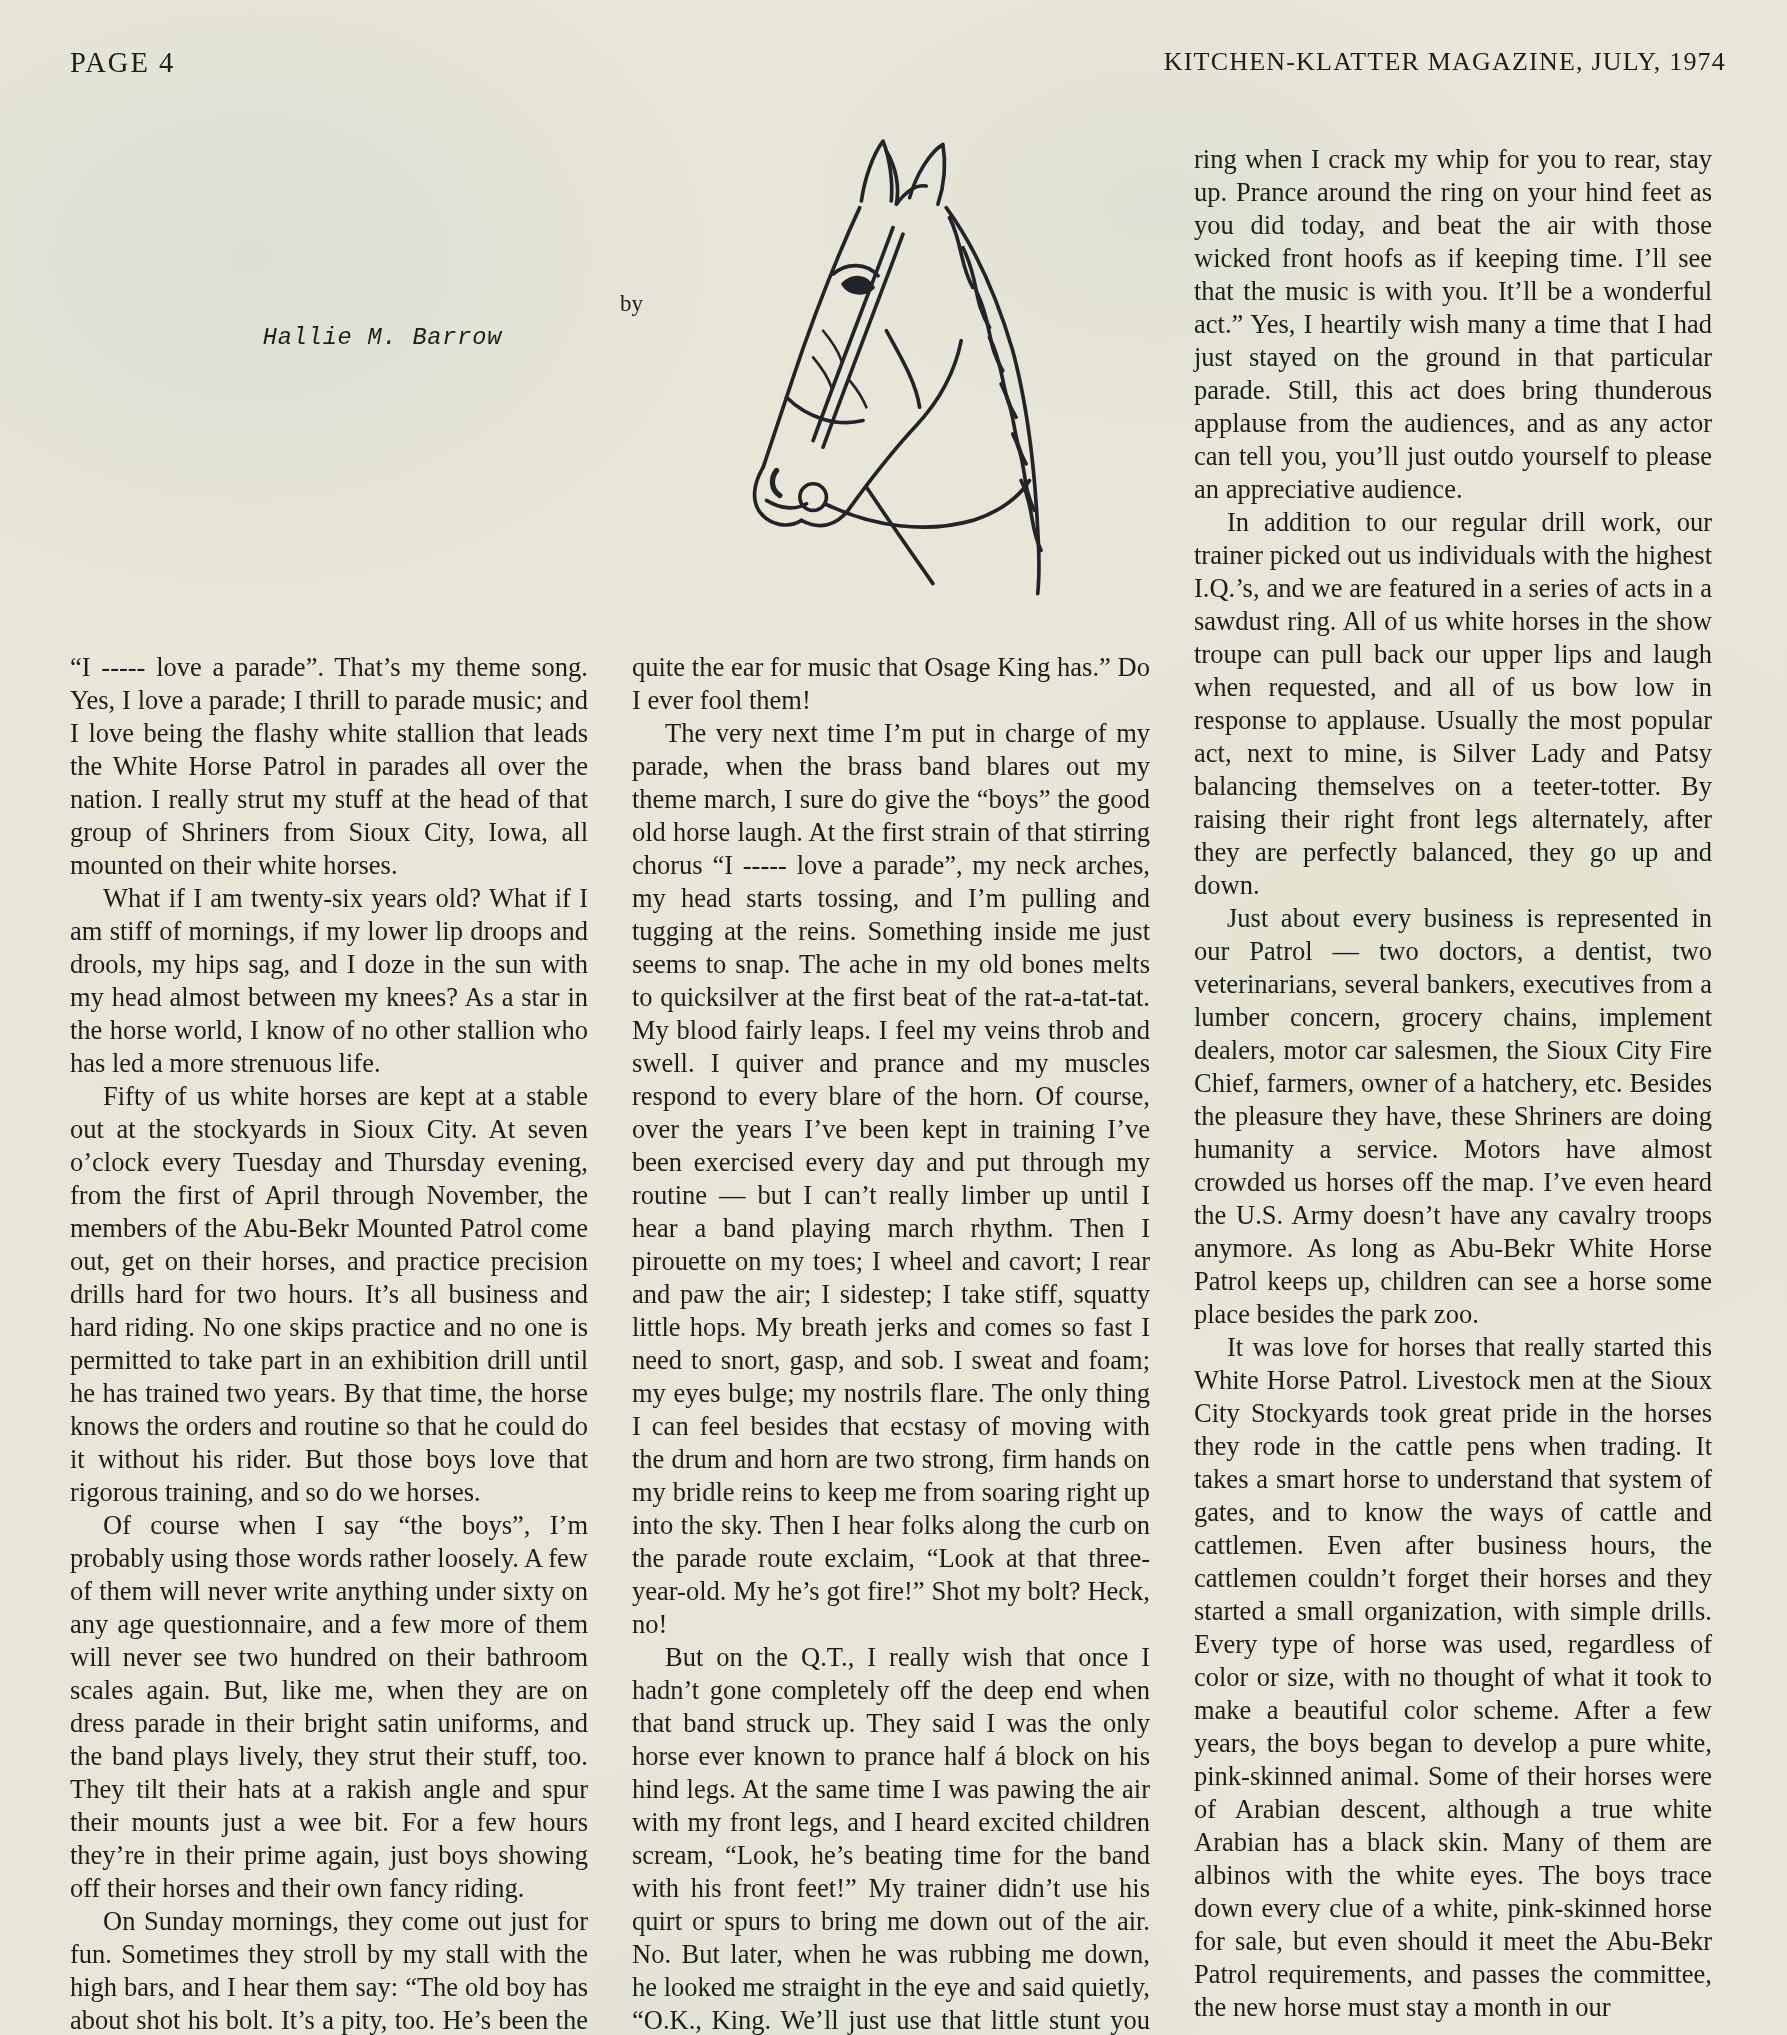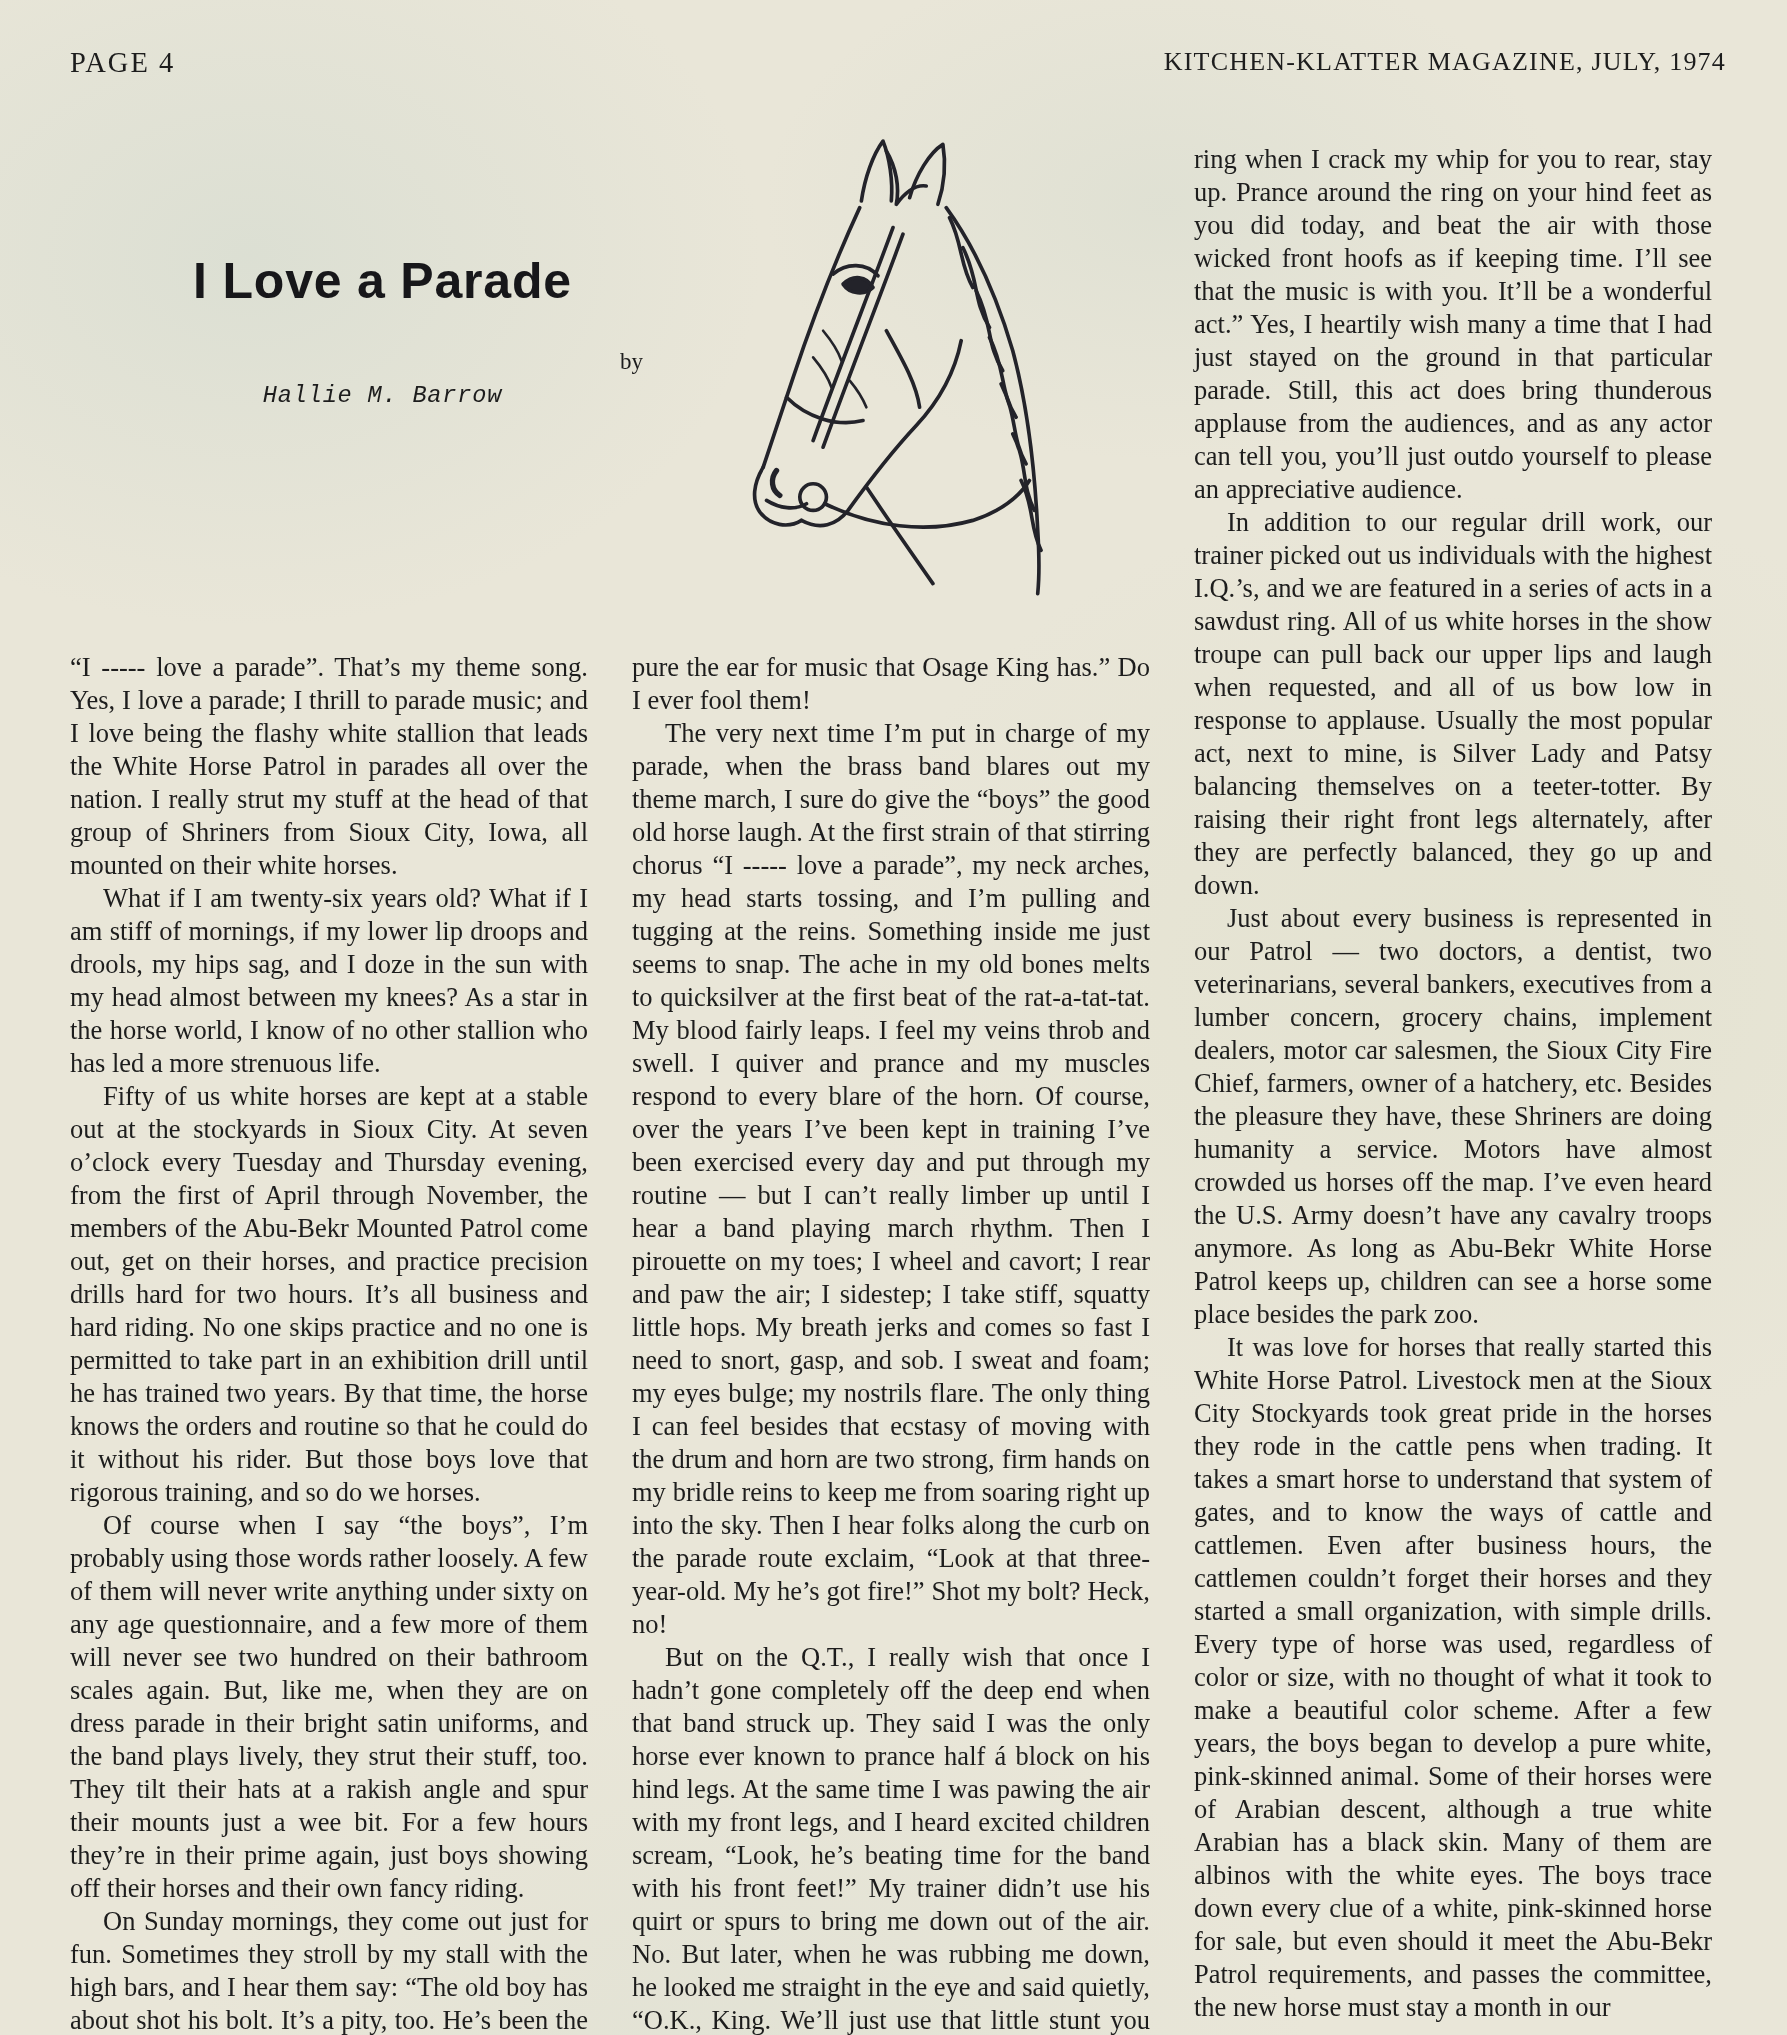--- a/index.html
+++ b/index.html
@@ -78,21 +78,20 @@
 <body>
 
 <header>
   <div class="running-head-left">PAGE 4</div>
   <div class="running-head-right">KITCHEN-KLATTER MAGAZINE, JULY, 1974</div>
 </header>
 
 <main>
 
   <section class="title-block">
-    <h1 class="article-title">I Love a Parade</h1>
     <div class="byline-label">by</div>
     <div class="author">Hallie M. Barrow</div>
   </section>
 
   <svg class="illustration" viewBox="0 0 220 280" xmlns="http://www.w3.org/2000/svg" aria-hidden="true">
     <g stroke="#23232a" stroke-width="2.2" fill="none" stroke-linecap="round" stroke-linejoin="round">
 
       <path d="M97,42 C99,28 104,14 110,6 C114,16 116,30 115,42"></path>
       <path d="M126,40 C130,26 138,13 146,8 C148,20 147,32 143,44"></path>
 
@@ -138,21 +137,21 @@
 
   <div class="col" id="col1">
     <p class="flush">“I ----- love a parade”. That’s my theme song. Yes, I love a parade; I thrill to parade music; and I love being the flashy white stallion that leads the White Horse Patrol in parades all over the nation. I really strut my stuff at the head of that group of Shriners from Sioux City, Iowa, all mounted on their white horses.</p>
     <p>What if I am twenty-six years old? What if I am stiff of mornings, if my lower lip droops and drools, my hips sag, and I doze in the sun with my head almost between my knees? As a star in the horse world, I know of no other stallion who has led a more strenuous life.</p>
     <p>Fifty of us white horses are kept at a stable out at the stockyards in Sioux City. At seven o’clock every Tuesday and Thursday evening, from the first of April through November, the members of the Abu-Bekr Mounted Patrol come out, get on their horses, and practice precision drills hard for two hours. It’s all business and hard riding. No one skips practice and no one is permitted to take part in an exhibition drill until he has trained two years. By that time, the horse knows the orders and routine so that he could do it without his rider. But those boys love that rigorous training, and so do we horses.</p>
     <p>Of course when I say “the boys”, I’m probably using those words rather loosely. A few of them will never write anything under sixty on any age questionnaire, and a few more of them will never see two hundred on their bathroom scales again. But, like me, when they are on dress parade in their bright satin uniforms, and the band plays lively, they strut their stuff, too. They tilt their hats at a rakish angle and spur their mounts just a wee bit. For a few hours they’re in their prime again, just boys showing off their horses and their own fancy riding.</p>
     <p>On Sunday mornings, they come out just for fun. Sometimes they stroll by my stall with the high bars, and I hear them say: “The old boy has about shot his bolt. It’s a pity, too. He’s been the classiest white stallion ever known to head a parade. Don’t suppose we’ll ever have another lead horse who has</p>
   </div>
 
   <div class="col" id="col2">
-    <p class="flush">pure the ear for music that Osage King has.” Do I ever fool them!</p>
+    <p class="flush">quite the ear for music that Osage King has.” Do I ever fool them!</p>
     <p>The very next time I’m put in charge of my parade, when the brass band blares out my theme march, I sure do give the “boys” the good old horse laugh. At the first strain of that stirring chorus “I ----- love a parade”, my neck arches, my head starts tossing, and I’m pulling and tugging at the reins. Something inside me just seems to snap. The ache in my old bones melts to quicksilver at the first beat of the rat-a-tat-tat. My blood fairly leaps. I feel my veins throb and swell. I quiver and prance and my muscles respond to every blare of the horn. Of course, over the years I’ve been kept in training I’ve been exercised every day and put through my routine — but I can’t really limber up until I hear a band playing march rhythm. Then I pirouette on my toes; I wheel and cavort; I rear and paw the air; I sidestep; I take stiff, squatty little hops. My breath jerks and comes so fast I need to snort, gasp, and sob. I sweat and foam; my eyes bulge; my nostrils flare. The only thing I can feel besides that ecstasy of moving with the drum and horn are two strong, firm hands on my bridle reins to keep me from soaring right up into the sky. Then I hear folks along the curb on the parade route exclaim, “Look at that three-year-old. My he’s got fire!” Shot my bolt? Heck, no!</p>
     <p>But on the Q.T., I really wish that once I hadn’t gone completely off the deep end when that band struck up. They said I was the only horse ever known to prance half á block on his hind legs. At the same time I was pawing the air with my front legs, and I heard excited children scream, “Look, he’s beating time for the band with his front feet!” My trainer didn’t use his quirt or spurs to bring me down out of the air. No. But later, when he was rubbing me down, he looked me straight in the eye and said quietly, “O.K., King. We’ll just use that little stunt you pulled in today’s parade in your ring show from now on. And don’t blame me. You originated it yourself. After this, out there in the sawdust</p>
   </div>
 
   <div class="col" id="col3">
     <p class="flush">ring when I crack my whip for you to rear, stay up. Prance around the ring on your hind feet as you did today, and beat the air with those wicked front hoofs as if keeping time. I’ll see that the music is with you. It’ll be a wonderful act.” Yes, I heartily wish many a time that I had just stayed on the ground in that particular parade. Still, this act does bring thunderous applause from the audiences, and as any actor can tell you, you’ll just outdo yourself to please an appreciative audience.</p>
     <p>In addition to our regular drill work, our trainer picked out us individuals with the highest I.Q.’s, and we are featured in a series of acts in a sawdust ring. All of us white horses in the show troupe can pull back our upper lips and laugh when requested, and all of us bow low in response to applause. Usually the most popular act, next to mine, is Silver Lady and Patsy balancing themselves on a teeter-totter. By raising their right front legs alternately, after they are perfectly balanced, they go up and down.</p>
     <p>Just about every business is represented in our Patrol — two doctors, a dentist, two veterinarians, several bankers, executives from a lumber concern, grocery chains, implement dealers, motor car salesmen, the Sioux City Fire Chief, farmers, owner of a hatchery, etc. Besides the pleasure they have, these Shriners are doing humanity a service. Motors have almost crowded us horses off the map. I’ve even heard the U.S. Army doesn’t have any cavalry troops anymore. As long as Abu-Bekr White Horse Patrol keeps up, children can see a horse some place besides the park zoo.</p>
     <p>It was love for horses that really started this White Horse Patrol. Livestock men at the Sioux City Stockyards took great pride in the horses they rode in the cattle pens when trading. It takes a smart horse to understand that system of gates, and to know the ways of cattle and cattlemen. Even after business hours, the cattlemen couldn’t forget their horses and they started a small organization, with simple drills. Every type of horse was used, regardless of color or size, with no thought of what it took to make a beautiful color scheme. After a few years, the boys began to develop a pure white, pink-skinned animal. Some of their horses were of Arabian descent, although a true white Arabian has a black skin. Many of them are albinos with the white eyes. The boys trace down every clue of a white, pink-skinned horse for sale, but even should it meet the Abu-Bekr Patrol requirements, and passes the committee, the new horse must stay a month in our</p>
 

